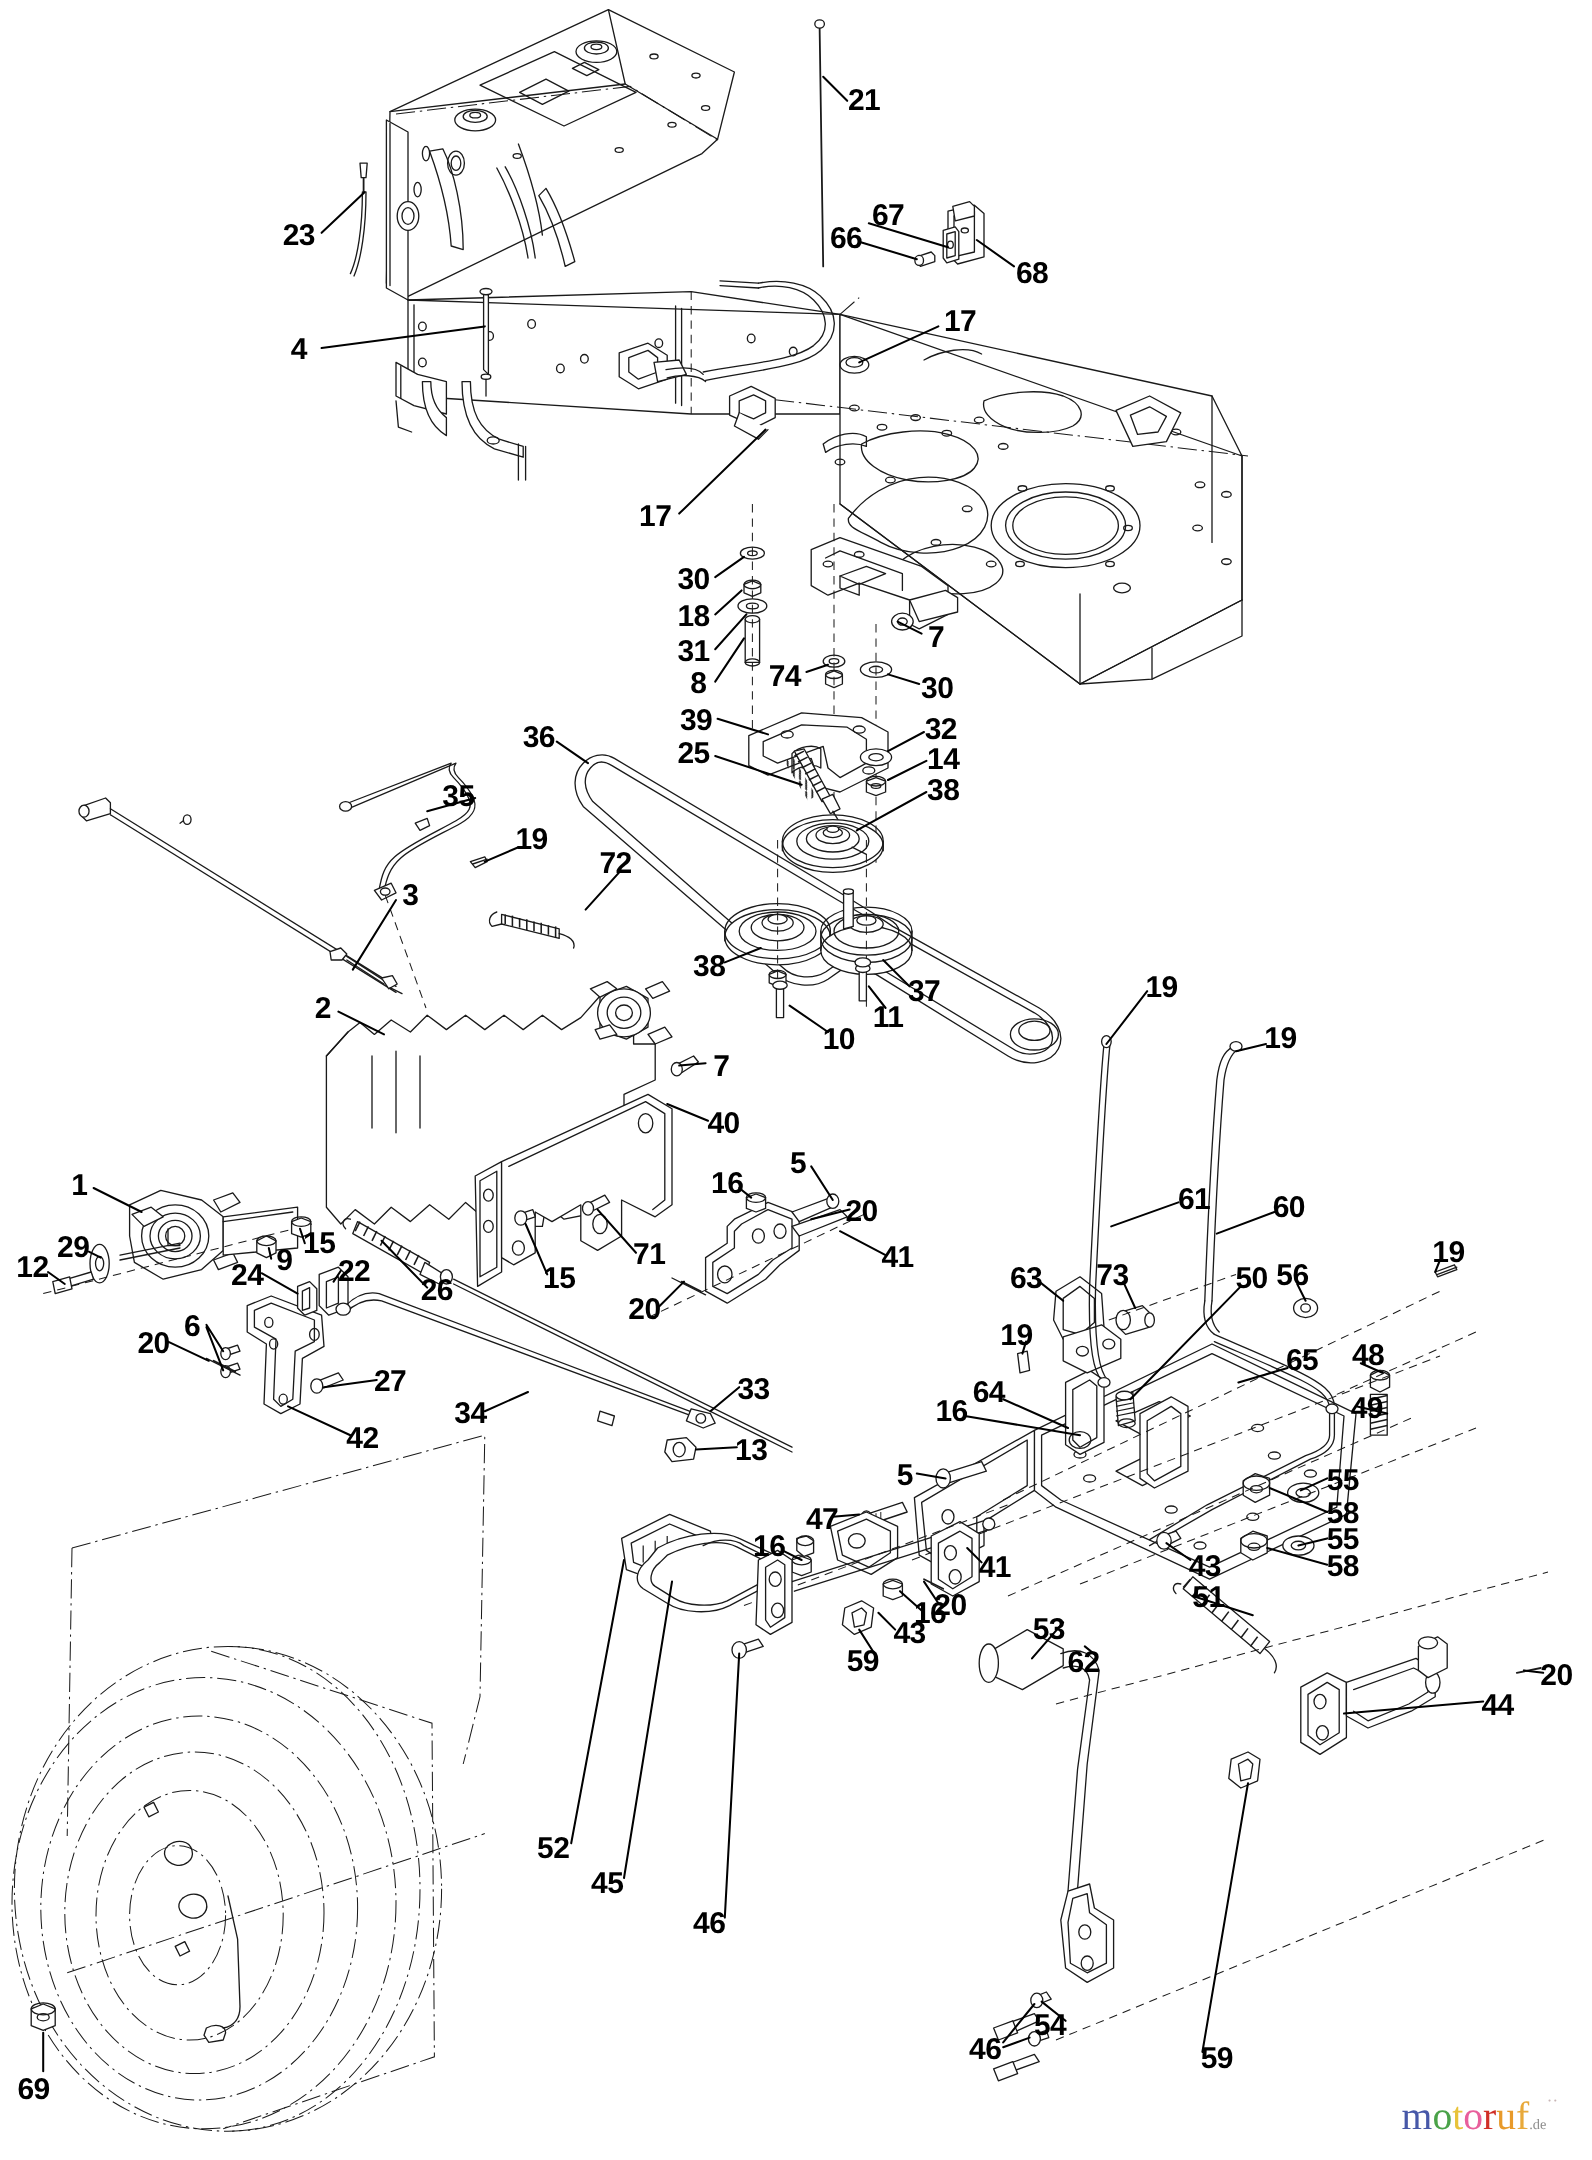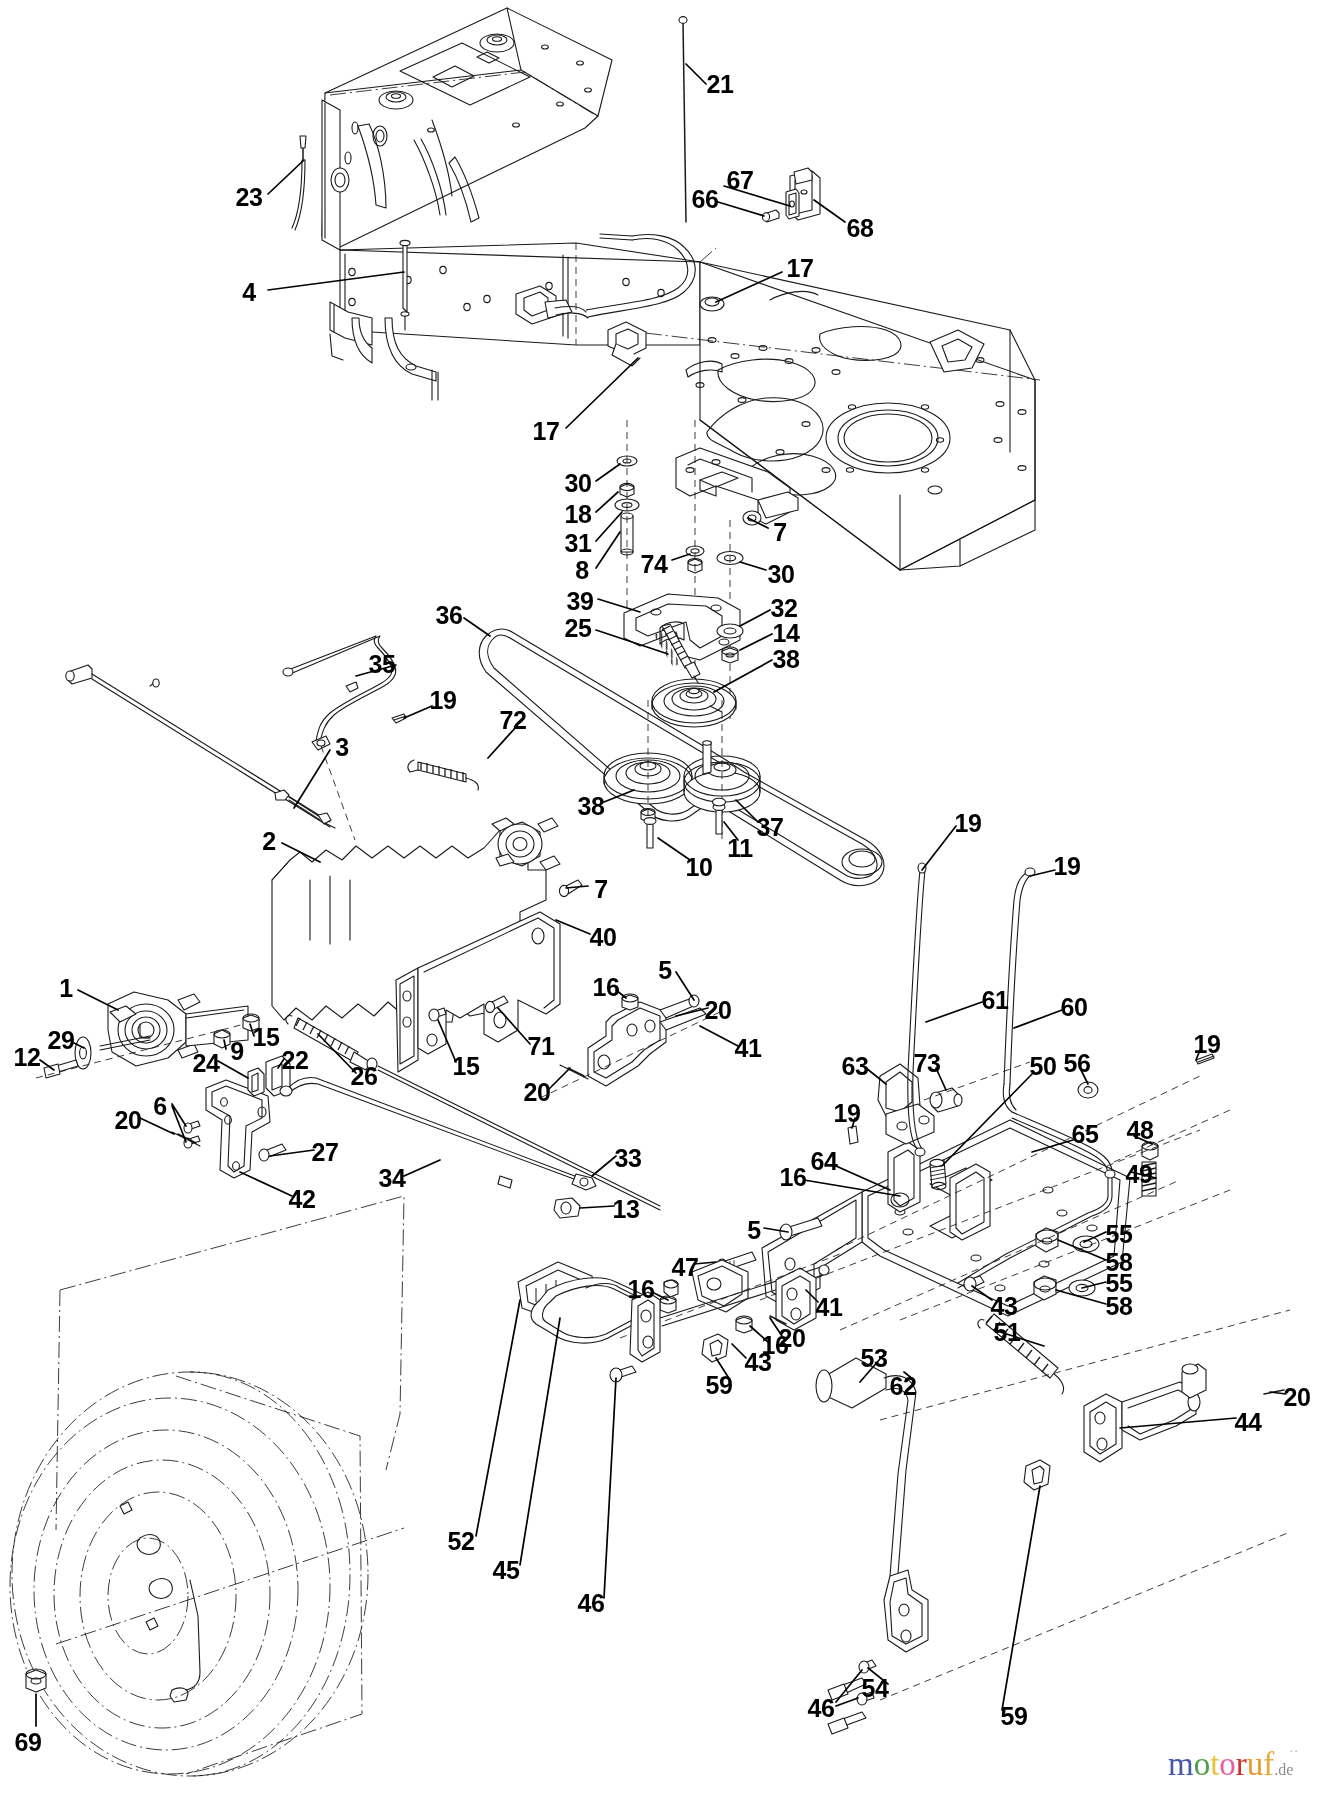--- a/index.html
+++ b/index.html
@@ -20,21 +20,21 @@
   #logo{
     position:absolute;
     left:1168px; top:1748px;
     font-family:"Liberation Serif",serif;
     font-size:33px;
     letter-spacing:0px;
     line-height:1;
     white-space:nowrap;
   }
   #logo .ltr{font-weight:400;}
-  #logo .de{font-size:16px;color:#8d8d8d;}
+  #logo .de{font-size:12px;color:#8d8d8d;}
   .sup{position:absolute;left:121px;top:-3px;font-size:14px;color:#c8b5b5;}
 </style>
 </head>
 <body>
 
 <div id="sheet">
 
   <svg id="art" viewBox="0 0 1327 1800" xmlns="http://www.w3.org/2000/svg">
     <defs>
       <style>

